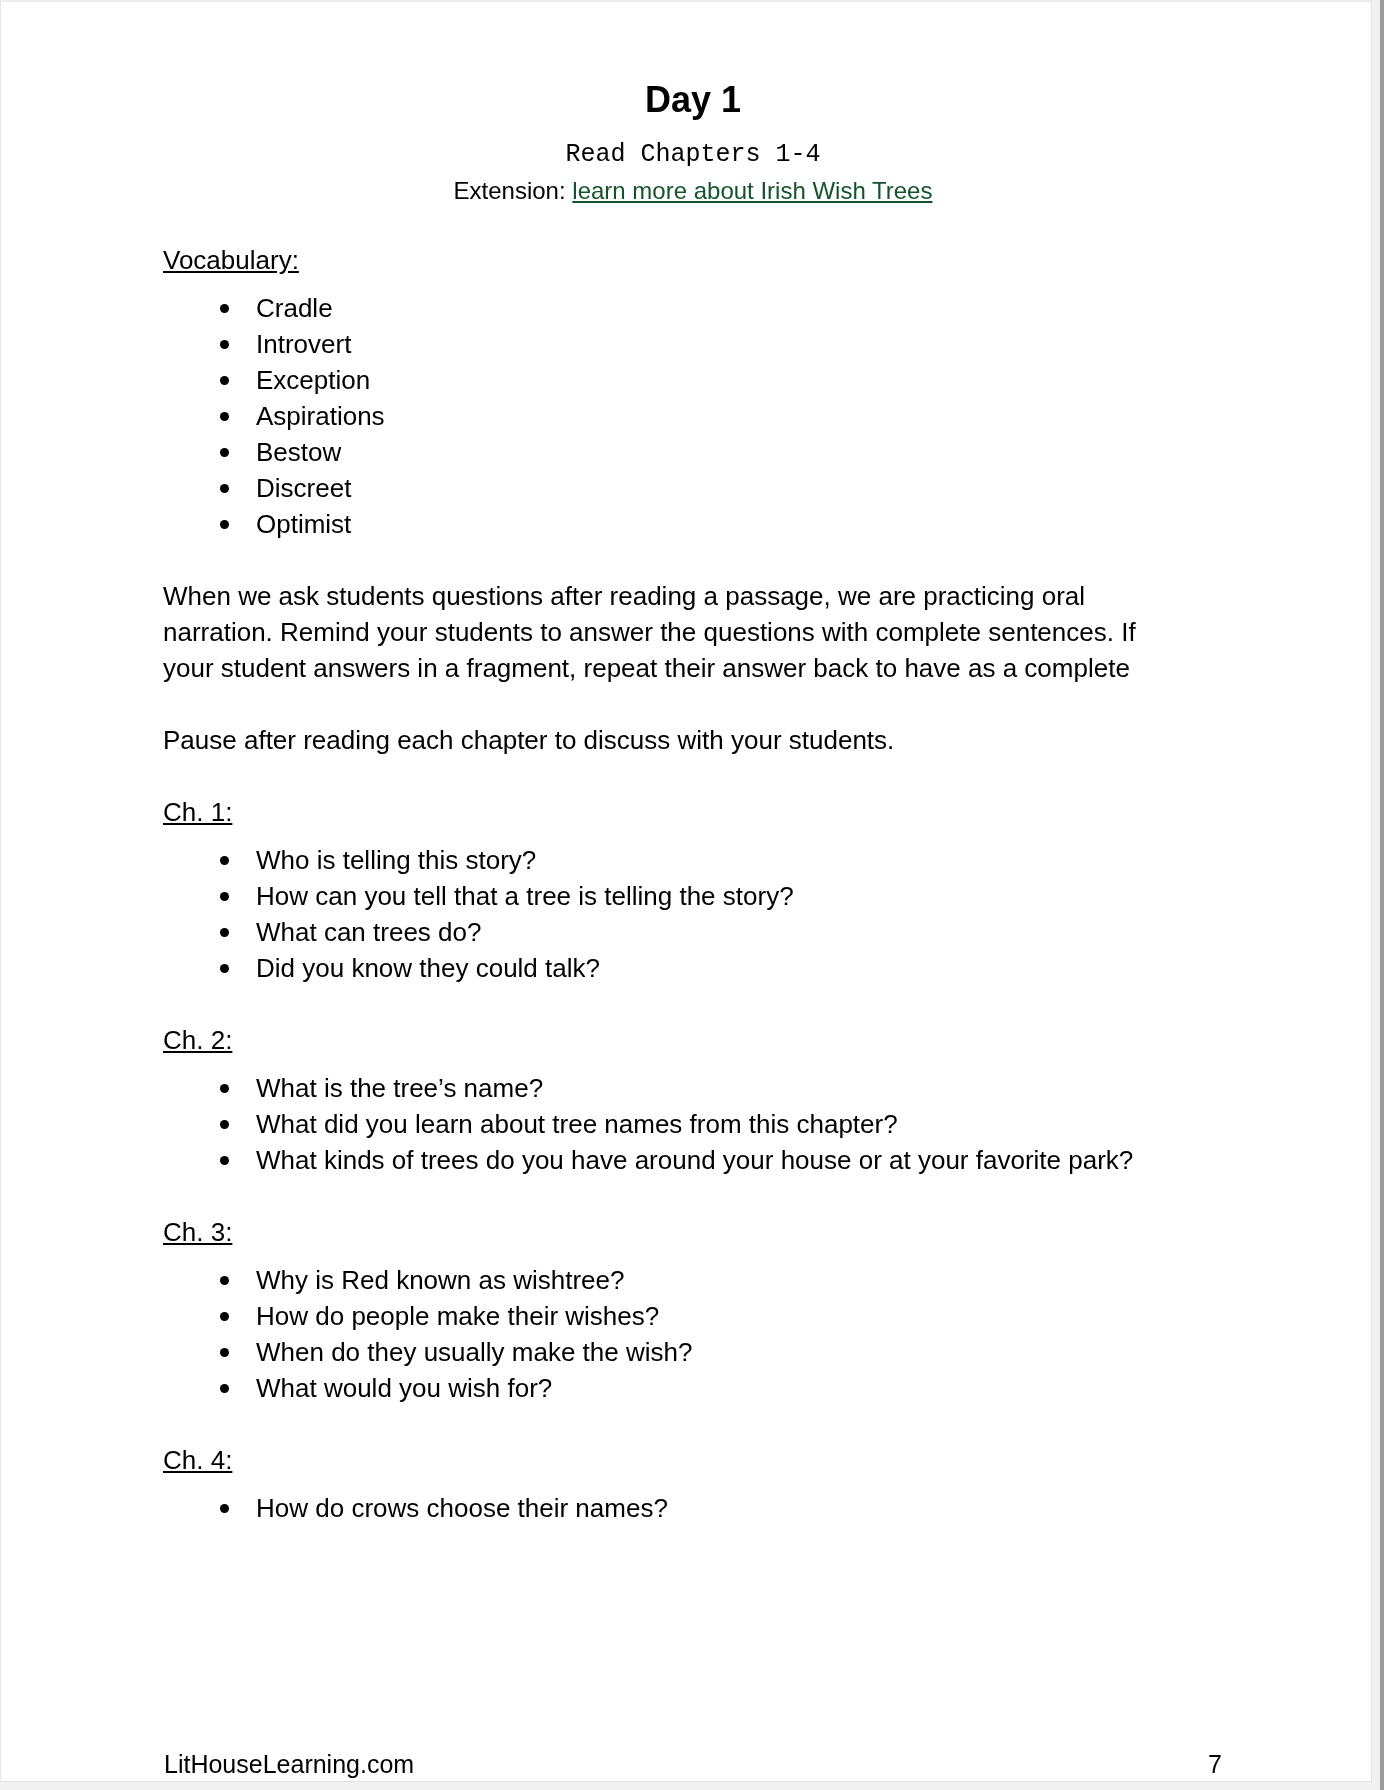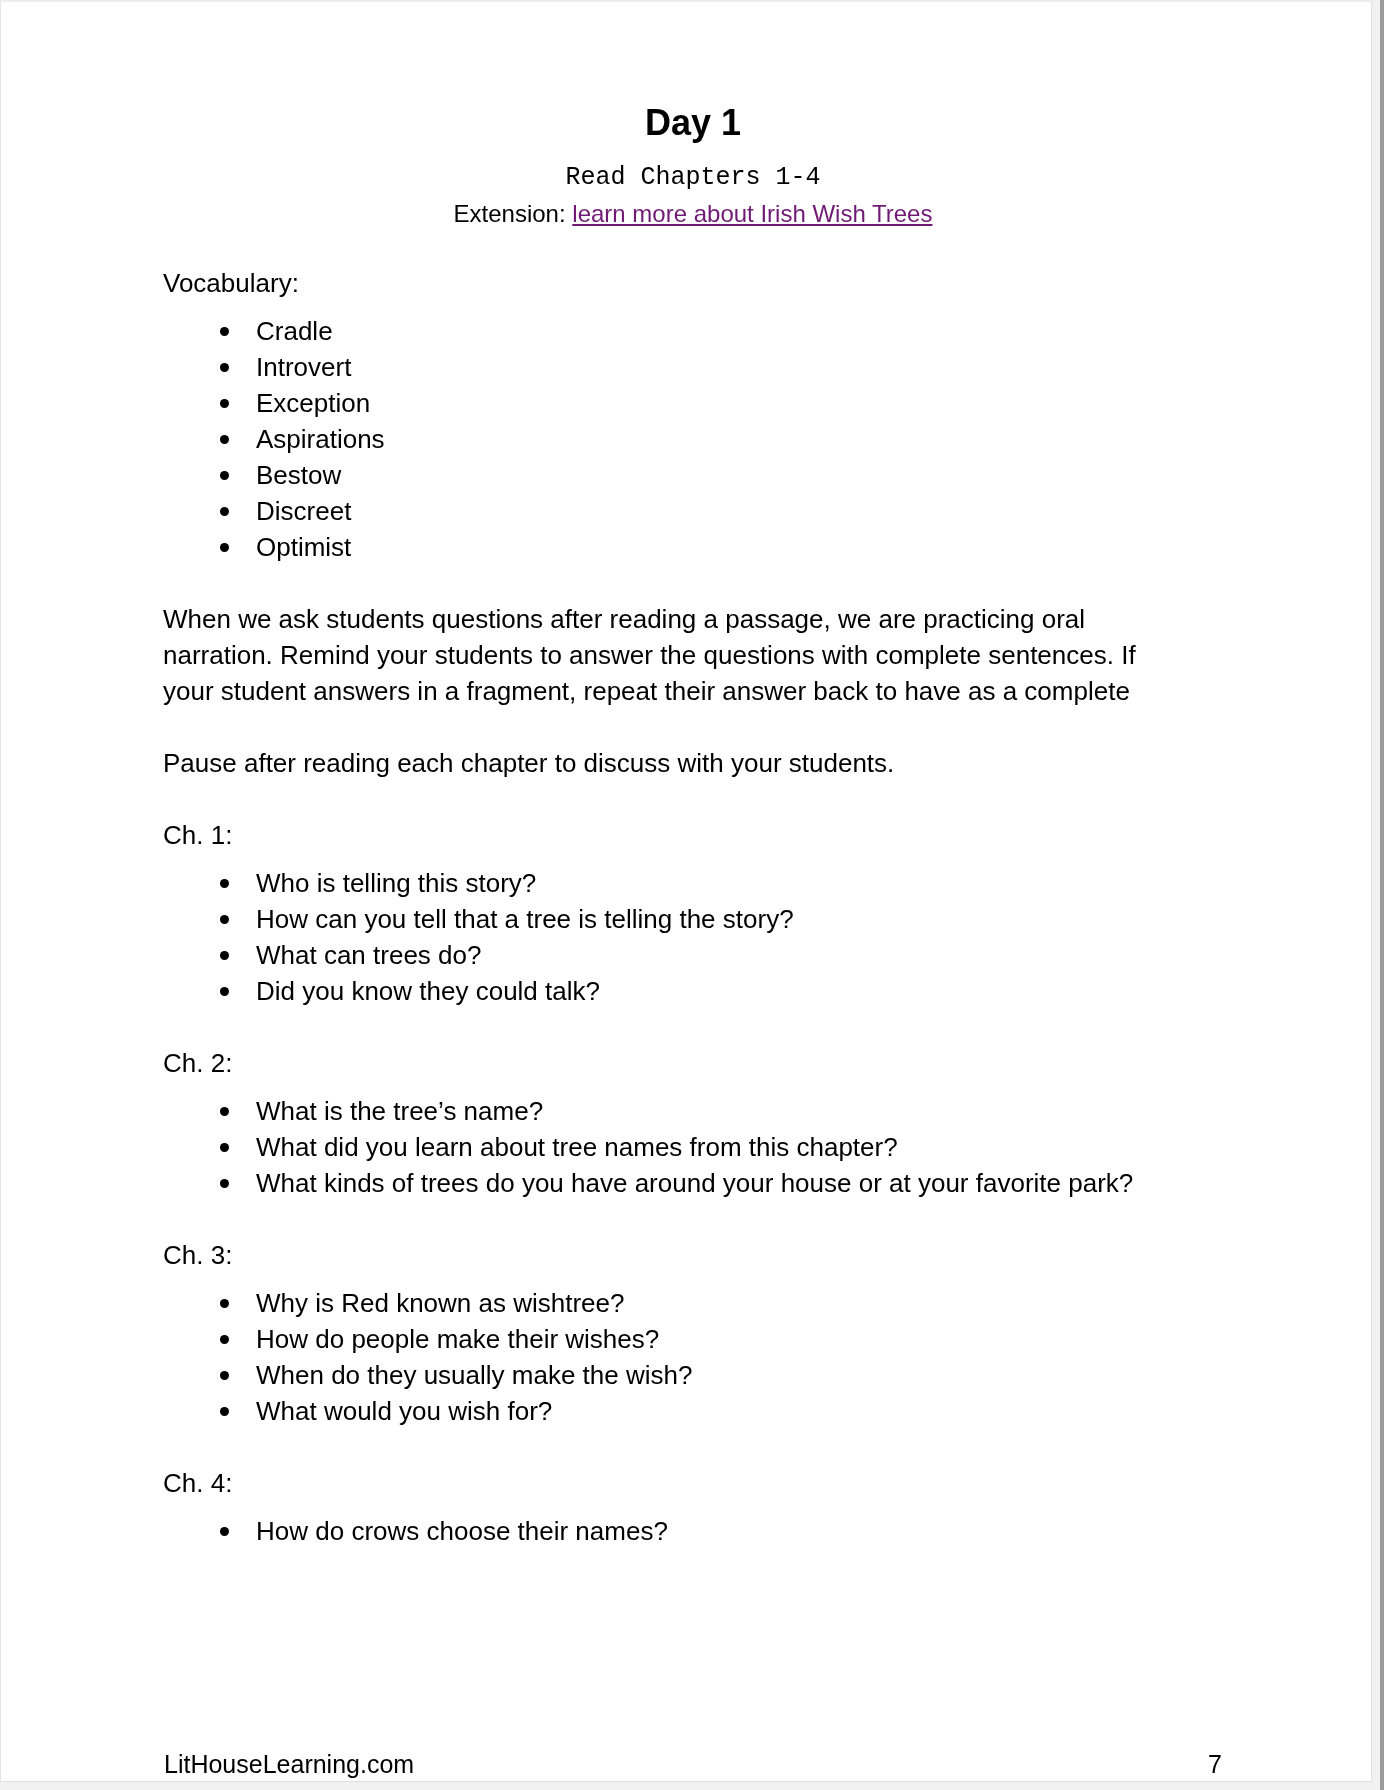--- a/index.html
+++ b/index.html
@@ -16,21 +16,21 @@
     position: absolute; top: 0; left: 0;
     width: 1372px; height: 1782px;
     box-sizing: border-box;
     background: #fff;
     border-top: 2px solid #ececec;
     border-left: 1px solid #e6e6e6;
     border-right: 1px solid #e2e2e2;
     border-bottom: 1px solid #e0e0e0;
   }
   .content {
-    padding: 99px 148px 0 162px;
+    padding: 76px 148px 0 162px;
     font-size: 26px;
     line-height: 36px;
   }
   .title {
     margin: 0;
     font-size: 36px;
     line-height: 44px;
     font-weight: bold;
     text-align: center;
   }
@@ -38,27 +38,27 @@
     margin-top: 15px;
     font-size: 25px;
     text-align: center;
     font-family: Liberation Mono, monospace;
   }
   .extension {
     font-size: 24px;
     text-align: center;
   }
   .extension a {
-    color: #701a75;
+    color: #14532d;
     text-decoration: underline;
     cursor: pointer;
   }
   .section { margin-top: 36px; }
   .vocab { margin-top: 33px; }
-  .sec-heading { }
+  .sec-heading { text-decoration: underline; }
   ul.bullets {
     margin: 12px;
     padding: 0 0 0 81px;
     list-style: none;
   }
   ul.bullets li { position: relative; }
   ul.bullets li::before {
     content: "";
     position: absolute;
     left: -36px; top: 14px;

